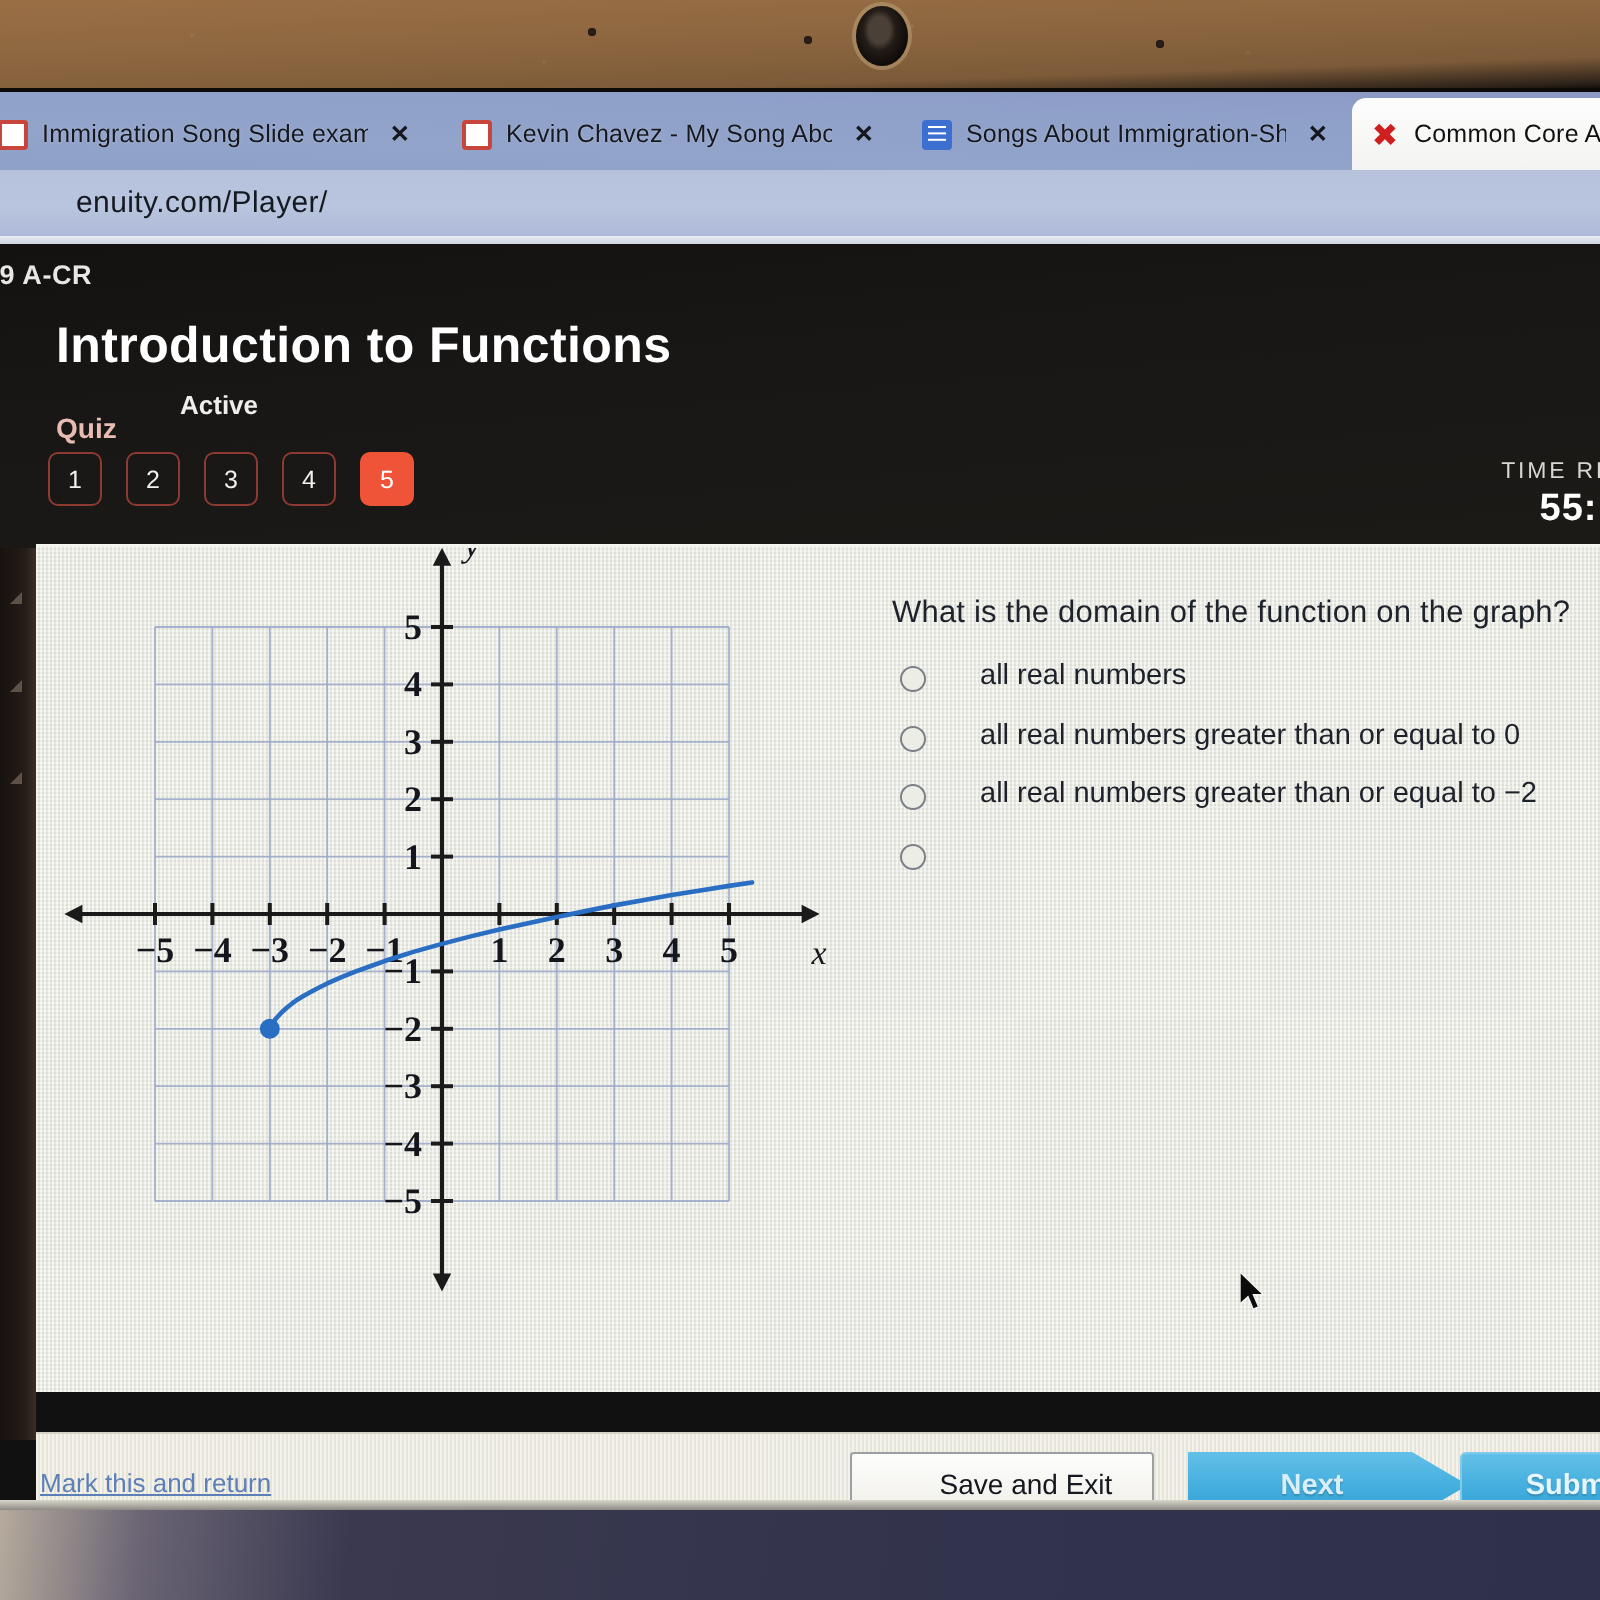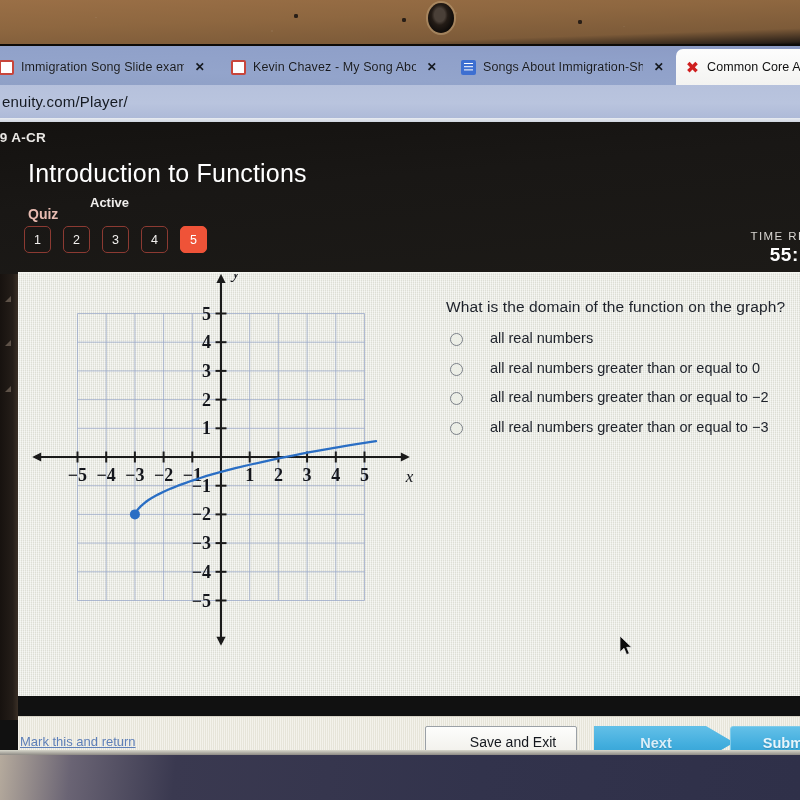--- a/index.html
+++ b/index.html
@@ -56,32 +56,32 @@
     box-shadow:0 3.2px 0 #fff, 0 6.4px 0 #fff;}
   .fav-x{ color:#cf1f1f; font-size:16px; font-weight:900; line-height:15px; text-align:center;
     font-family:"DejaVu Sans", sans-serif; }
 
   
   .urlbar{
     position:absolute; left:0; top:85px; width:800px; height:33px;
     background:linear-gradient(180deg,#b6c1dc 0%,#b9c4de 55%,#aebad8 100%);
     display:flex; align-items:center;
   }
-  .urltext{ font-size:15px; color:#151a22; padding-left:2px; letter-spacing:.2px; }
+  .urltext{ font-size:15px; color:#151a22; padding-left:2px; letter-spacing:.2px;margin-left:36px; }
   .urlbar-shadow{ position:absolute; left:0; top:118px; width:800px; height:4px;
     background:linear-gradient(180deg,#e9ecf2,#cfd5e0); }
 
   
   .app-dark{
     position:absolute; left:0; top:122px; width:800px; height:152px;
     background:linear-gradient(175deg,#141210 0%,#191715 40%,#1c1a17 100%);
   }
   .course-code{ position:absolute; left:-8px; top:8px; font-size:13.5px; color:#e9e7e4;
     font-weight:bold; letter-spacing:.3px;}
-  .lesson-title{ position:absolute; left:28px; top:37px; font-size:25px; font-weight:normal;
+  .lesson-title{ position:absolute; left:28px; top:37px; font-size:25px; font-weight:bold;
     color:#ffffff; letter-spacing:.2px; }
   .kicker{ position:absolute; left:28px; top:84px; font-size:14px; font-weight:bold; color:#e8bcb2; }
   .kicker2{ position:absolute; left:90px; top:73px; font-size:13px; font-weight:bold; color:#f0eeec; }
 
   .qnums{ position:absolute; left:24px; top:104px; display:flex; gap:12px; }
   .qnum{
     width:27px;height:27px; border:1.6px solid #8c3a32; border-radius:5px;
     display:flex;align-items:center;justify-content:center;
     font-size:12.5px; color:#f2f0ee; background:transparent; cursor:pointer;
   }
@@ -326,21 +326,20 @@
       <div class="choice">
         <span class="radio"></span>
         <span class="choice-label">all real numbers greater than or equal to 0</span>
       </div>
       <div class="choice">
         <span class="radio"></span>
         <span class="choice-label">all real numbers greater than or equal to −2</span>
       </div>
       <div class="choice">
         <span class="radio"></span>
-        <span class="choice-label">all real numbers greater than or equal to −3</span>
       </div>
     </div>
   </div>
 
   <div class="footer">
     <a class="mark-link" href="#">Mark this and return</a>
     <div class="btn-save">Save and Exit</div>
     <div class="btn-next">
       <div class="chev"></div>
       <div class="lbl">Next</div>

